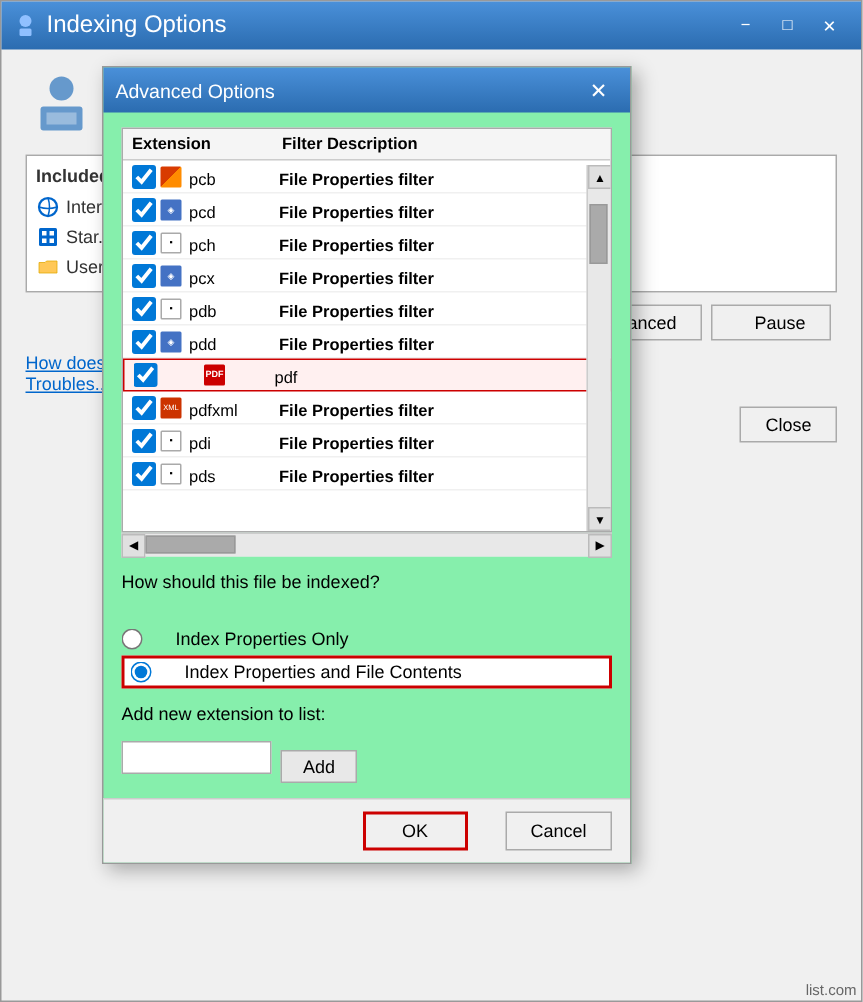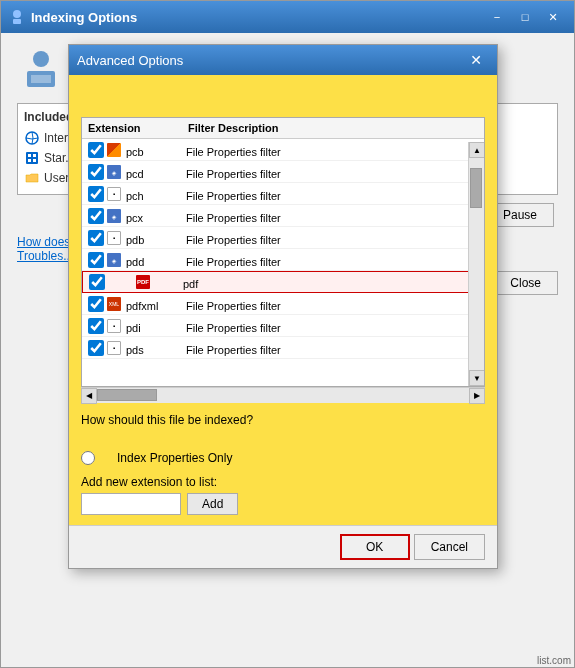--- a/index.html
+++ b/index.html
@@ -35,22 +35,22 @@
     .bg-window-titlebar .title-icon {
       width: 16px;
       height: 16px;
       margin-right: 6px;
       display: flex;
       align-items: center;
       justify-content: center;
     }
 
     .bg-window-title {
-      font-size: 13px;
-      font-weight: bold;
+      font-size: 16px;
+      font-weight: normal;
       flex: 1;
     }
 
     .bg-window-controls {
       display: flex;
       gap: 2px;
     }
 
     .win-btn {
       width: 26px;
@@ -118,22 +118,22 @@
       cursor: pointer;
       font-size: 12px;
       text-decoration: underline;
     }
 
     
     .adv-dialog {
       position: absolute;
       top: 44px;
       left: 68px;
-      width: 430px;
-      background: #fde047;
+      width: 353px;
+      background: #86efac;
       border: 1px solid #999;
       box-shadow: 4px 4px 12px rgba(0,0,0,0.3);
     }
 
     .adv-titlebar {
       display: flex;
       align-items: center;
       background: linear-gradient(to bottom, #4a90d9, #2b6cb0);
       padding: 6px 8px;
       height: 30px;
@@ -192,21 +192,20 @@
     .dialog-body {
       padding: 10px 12px;
     }
 
     .file-types-table-container {
       border: 1px solid #aaa;
       background: white;
       height: 270px;
       overflow: hidden;
       position: relative;
-      margin-top: 32px;
     }
 
     .ft-header {
       display: flex;
       background: #f5f5f5;
       border-bottom: 1px solid #ccc;
       padding: 4px 6px;
       font-weight: bold;
       font-size: 11px;
       gap: 0;
@@ -261,20 +260,21 @@
 
     .ft-ext-name {
       width: 60px;
       flex-shrink: 0;
       font-size: 11px;
     }
 
     .ft-desc {
       flex: 1;
       font-size: 11px;
+      font-weight: bold;
     }
 
     
     .scrollbar-track {
       position: absolute;
       right: 0;
       top: 24px;
       width: 16px;
       height: calc(100% - 24px);
       background: #f0f0f0;
@@ -407,28 +407,29 @@
       font-size: 12px;
     }
 
     .add-ext-btn {
       padding: 3px 14px;
       border: 1px solid #aaa;
       background: #e8e8e8;
       font-size: 12px;
       cursor: pointer;
       height: 22px;
+      margin-top: 13px;
     }
 
     
     .dialog-footer {
       display: flex;
       justify-content: flex-end;
       padding: 8px 12px;
-      gap: 4px;
+      gap: 25px;
       border-top: 1px solid #ccc;
       background: #f0f0f0;
     }
 
     .dialog-ok-btn {
       padding: 4px 24px;
       border: 2px solid #cc0000;
       background: #f0f0f0;
       font-size: 12px;
       cursor: pointer;
@@ -699,20 +700,24 @@
       </div>
       <div class="h-scroll-btn">▶</div>
     </div>
 
     <div class="indexing-section">
       <div class="indexing-label">How should this file be indexed?</div>
       <div class="radio-option">
         <input type="radio" class="radio-input" name="indexMode" style="">
         <span>Index Properties Only</span>
       </div>
+      <div class="radio-option selected-radio">
+        <input type="radio" class="radio-input" name="indexMode" checked="" style="">
+        <span>Index Properties and File Contents</span>
+      </div>
     </div>
 
     <div class="add-ext-section">
       <div class="add-ext-label">Add new extension to list:</div>
       <div class="add-ext-row">
         <input type="text" class="add-ext-input" style="">
         <button class="add-ext-btn">Add</button>
       </div>
     </div>
   </div>

